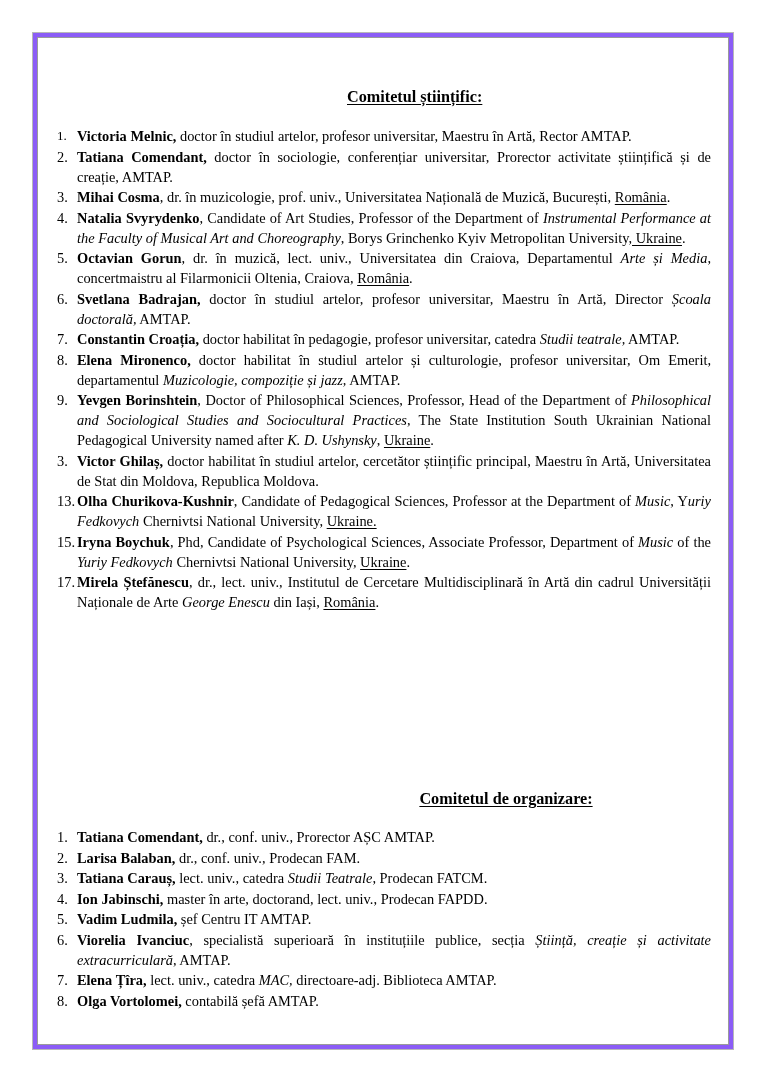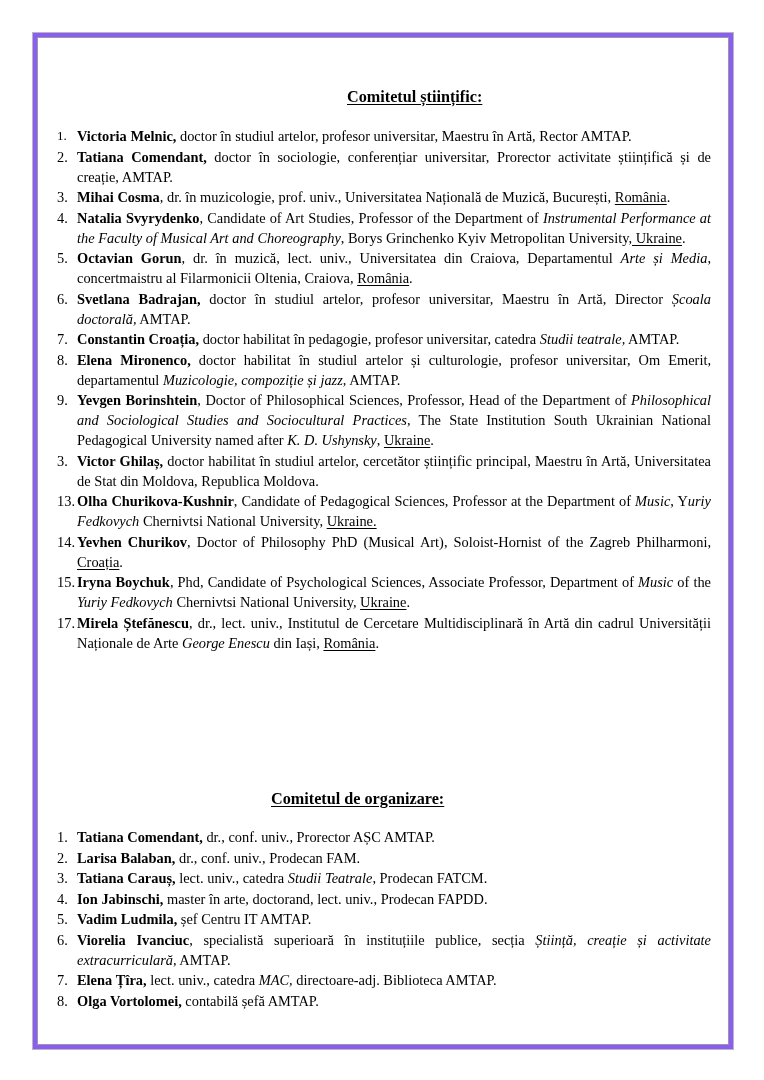--- a/index.html
+++ b/index.html
@@ -8,21 +8,21 @@
   .frame { position:absolute; left:33px; top:33px; width:700px; height:1016px;
            box-sizing:border-box; border:4px solid #8b5cf6; }
   .frame::after { content:""; position:absolute; left:0; top:0; right:0; bottom:0;
            border:1px solid #9a9a9a; pointer-events:none; }
   .frame::before { content:""; position:absolute; left:-5px; top:-5px; right:-5px; bottom:-5px;
            border:1px solid #b8b8b8; pointer-events:none; }
   .section-title { position:absolute; left:0; right:0; text-align:center;
            font-weight:bold; font-size:16.2px; text-decoration:underline;
            text-underline-offset:2px; }
   #title-sci { top:51px; left:310px; text-align:left; }
-  #title-org { top:753px; left:234px; text-align:left;font-family:Liberation Serif, serif; }
+  #title-org { top:753px; left:246px; text-align:center;font-family:Liberation Serif, serif; }
   .list { position:absolute; left:20px; width:654px; margin:0; padding:0; list-style:none;
           font-size:14.4px; line-height:20px; }
   #list-sci { top:89px; }
   #list-org { top:790px; }
   .item { position:relative; padding-left:20px; text-align:justify; margin-bottom:0.5px; }
   .num { position:absolute; left:0; top:0; }
   .num.small { font-size:13px; }
   .b { font-weight:bold; }
   .i { font-style:italic; }
   .c { font-weight:normal; text-decoration:underline; text-underline-offset:2px; }
@@ -37,21 +37,20 @@
       <li class="item"><span class="num">2.</span><span class="b">Tatiana Comendant,</span><span> doctor în sociologie, conferențiar universitar, Prorector activitate științifică și de creație, AMTAP.</span></li>
       <li class="item"><span class="num">3.</span><span class="b">Mihai Cosma</span><span>, dr. în muzicologie, prof. univ., Universitatea Națională de Muzică, București, </span><span class="c">România</span><span>.</span></li>
       <li class="item"><span class="num">4.</span><span class="b">Natalia Svyrydenko</span><span>, Candidate of Art Studies, Professor of the Department of </span><span class="i">Instrumental Performance at the Faculty of Musical Art and Choreography</span><span>, Borys Grinchenko Kyiv Metropolitan University,</span><span class="c"> Ukraine</span><span>.</span></li>
       <li class="item"><span class="num">5.</span><span class="b">Octavian Gorun</span><span>, dr. în muzică, lect. univ., Universitatea din Craiova, Departamentul </span><span class="i">Arte și Media</span><span>, concertmaistru al Filarmonicii Oltenia, Craiova, </span><span class="c">România</span><span>.</span></li>
       <li class="item"><span class="num">6.</span><span class="b">Svetlana Badrajan,</span><span> doctor în studiul artelor,  profesor universitar, Maestru în Artă, Director </span><span class="i">Școala doctorală,</span><span> AMTAP.</span></li>
       <li class="item"><span class="num">7.</span><span class="b">Constantin Croația,</span><span> doctor habilitat în pedagogie, profesor universitar, catedra </span><span class="i">Studii teatrale,</span><span> AMTAP.</span></li>
       <li class="item"><span class="num">8.</span><span class="b">Elena Mironenco,</span><span> doctor habilitat în studiul artelor și culturologie, profesor universitar, Om Emerit, departamentul </span><span class="i">Muzicologie, compoziție și jazz,</span><span> AMTAP.</span></li>
       <li class="item"><span class="num">9.</span><span class="b">Yevgen Borinshtein</span><span>, Doctor of Philosophical Sciences, Professor, Head of the Department of </span><span class="i">Philosophical and Sociological Studies and Sociocultural Practices</span><span>,  The State Institution South Ukrainian National Pedagogical University named after </span><span class="i">K. D. Ushynsky</span><span>, </span><span class="c">Ukraine</span><span>.</span></li>
       <li class="item"><span class="num">3.</span><span class="b">Victor Ghilaș,</span><span> doctor habilitat în studiul artelor, cercetător științific principal, Maestru în Artă, Universitatea de Stat din Moldova, Republica Moldova.</span></li>
       <li class="item"><span class="num">13.</span><span class="b">Olha Churikova-Kushnir</span><span>, Candidate of Pedagogical Sciences, Professor at the Department of </span><span class="i">Music</span><span>, Y</span><span class="i">uriy Fedkovych</span><span> Chernivtsi National University, </span><span class="c">Ukraine.</span></li>
-      <li class="item"><span class="num">14.</span><span class="b">Yevhen Churikov</span><span>, Doctor of Philosophy PhD (Musical Art), Soloist-Hornist of the Zagreb Philharmoni, </span><span class="c">Croația</span><span>.</span></li>
       <li class="item"><span class="num">15.</span><span class="b">Iryna Boychuk</span><span>, Phd, Candidate of Psychological Sciences, Associate Professor, Department of </span><span class="i">Music</span><span> of the </span><span class="i">Yuriy Fedkovych</span><span> Chernivtsi National University, </span><span class="c">Ukraine</span><span>.</span></li>
       <li class="item"><span class="num">17.</span><span class="b">Mirela Ștefănescu</span><span>, dr., lect. univ., Institutul de Cercetare Multidisciplinară în Artă din cadrul Universității Naționale de Arte </span><span class="i">George Enescu</span><span> din Iași, </span><span class="c">România</span><span>.</span></li>
     </ol>
 
   <div class="section-title" id="title-org">Comitetul de organizare:</div>
   <ol class="list" id="list-org">
       <li class="item"><span class="num">1.</span><span class="b">Tatiana Comendant,</span><span> dr., conf. univ., Prorector AȘC AMTAP.</span></li>
       <li class="item"><span class="num">2.</span><span class="b">Larisa Balaban,</span><span> dr., conf. univ., Prodecan FAM.</span></li>
       <li class="item"><span class="num">3.</span><span class="b">Tatiana Carauș,</span><span> lect. univ., catedra </span><span class="i">Studii Teatrale</span><span>, Prodecan FATCM.</span></li>
       <li class="item"><span class="num">4.</span><span class="b">Ion Jabinschi,</span><span> master în arte, doctorand, lect. univ., Prodecan FAPDD.</span></li>

